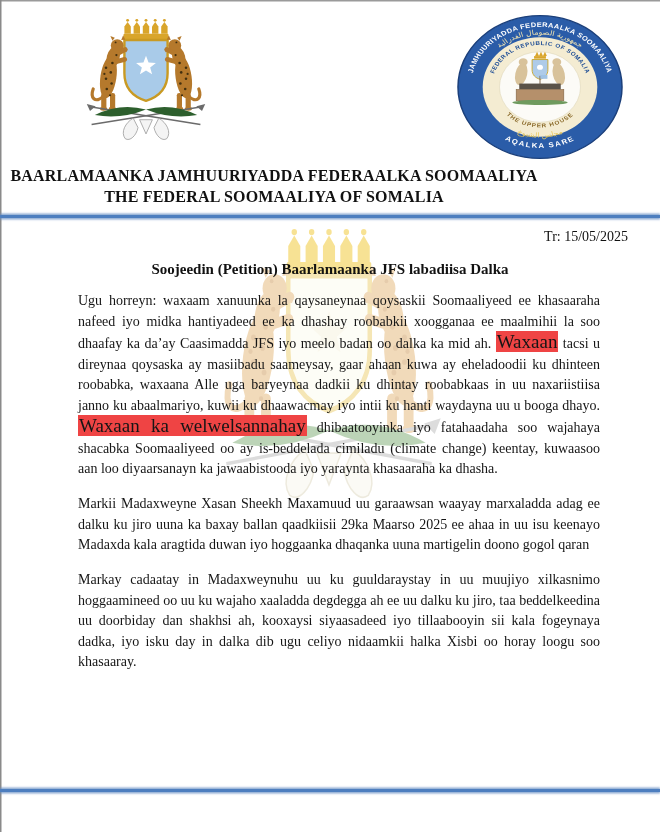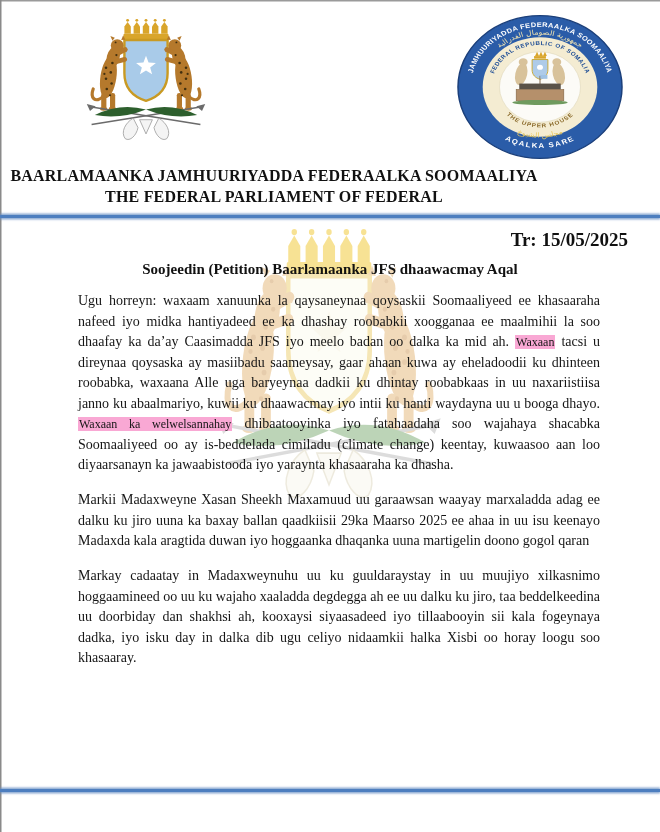--- a/index.html
+++ b/index.html
@@ -25,28 +25,28 @@
   .seal{position:absolute;left:456px;top:14px;width:168px;height:146px;}
   
   .letterhead{position:absolute;left:0;top:167px;width:548px;text-align:center;
     font-weight:bold;color:#111;}
   .letterhead .l1{font-size:16px;letter-spacing:.2px;}
   .letterhead .l2{font-size:16px;margin-top:3px;letter-spacing:.2px;}
   .rule{position:absolute;left:0;width:660px;height:2.5px;background:#4d7ebf;
     box-shadow:0 1.5px 2px rgba(100,140,195,.75), 0 -1.5px 2px rgba(100,140,195,.75);}
   .rule.top{top:215px;}
   .rule.bottom{top:789px;}
-  .date{position:absolute;top:229px;right:32px;font-size:19px;color:#111;font-weight:bold;}
+  .date{position:absolute;top:229px;right:32px;font-size:14px;color:#111;}
   .heading{position:absolute;left:0;top:261px;width:660px;text-align:center;
     font-weight:bold;font-size:15px;color:#111;}
   
   .body{position:absolute;left:78px;top:291px;width:522px;
     font-size:14px;line-height:20.5px;color:#151515;text-align:justify;}
   .body p{margin:0 0 14.5px 0;}
-  .body .hl{background:#f9a8d4;font-size:12px;padding:0 1px;}
+  .body .hl{background:#ef4444;font-size:19px;padding:0 1px;}
   [data-name]{box-sizing:border-box;}
 </style>
 </head>
 <body>
 
 <div class="page" data-name="petition-letter-page">
 
   <svg width="0" height="0" style="position:absolute" aria-hidden="true">
     <defs>
       <g id="coa">
@@ -166,28 +166,28 @@
     <text font-family="DejaVu Sans, sans-serif" font-size="8" fill="#e8c85e">
       <textPath href="#arcBotArabic" startOffset="50%" text-anchor="middle" data-name="seal-house-arabic">مجلس الشيوخ</textPath>
     </text>
     <text font-family="Liberation Sans, DejaVu Sans, sans-serif" font-size="8" font-weight="bold" fill="#ffffff" letter-spacing="1.5">
       <textPath href="#arcBotOuter" startOffset="50%" text-anchor="middle" data-name="seal-house-somali">AQALKA SARE</textPath>
     </text>
   </svg>
 
   <div class="letterhead" data-name="letterhead">
     <div class="l1" data-name="letterhead-somali">BAARLAMAANKA JAMHUURIYADDA FEDERAALKA SOOMAALIYA</div>
-    <div class="l2" data-name="letterhead-english">THE FEDERAL PARLIAMENT OF FEDERAL</div>
+    <div class="l2" data-name="letterhead-english">THE FEDERAL SOOMAALIYA OF SOMALIA</div>
   </div>
 
   <div class="rule top" data-name="header-divider-rule"></div>
 
   <div class="date" data-name="document-date">Tr: 15/05/2025</div>
 
-  <div class="heading" data-name="petition-heading">Soojeedin (Petition) Baarlamaanka JFS dhaawacmay Aqal</div>
+  <div class="heading" data-name="petition-heading">Soojeedin (Petition) Baarlamaanka JFS labadiisa Dalka</div>
 
   <div class="body" id="body-paragraphs" data-name="petition-body">
       <p data-name="body-paragraph"><span data-name="paragraph-text">Ugu horreyn: waxaam xanuunka la qaysaneynaa qoysaskii Soomaaliyeed ee khasaaraha nafeed iyo midka hantiyadeed ee ka dhashay roobabkii xoogganaa ee maalmihii la soo dhaafay ka da’ay Caasimadda JFS iyo meelo badan oo dalka ka mid ah. </span><span class="hl" data-name="edited-text-highlight">Waxaan</span><span data-name="paragraph-text"> tacsi u direynaa qoysaska ay masiibadu saameysay, gaar ahaan kuwa ay eheladoodii ku dhinteen roobabka, waxaana Alle uga baryeynaa dadkii ku dhintay roobabkaas in uu naxariistiisa janno ku abaalmariyo, kuwii ku dhaawacmay iyo intii ku hanti waydayna uu u booga dhayo. </span><span class="hl" data-name="edited-text-highlight">Waxaan ka welwelsannahay</span><span data-name="paragraph-text"> dhibaatooyinka iyo fatahaadaha soo wajahaya shacabka Soomaaliyeed oo ay is-beddelada cimiladu (climate change) keentay, kuwaasoo aan loo diyaarsanayn ka jawaabistooda iyo yaraynta khasaaraha ka dhasha.</span></p>
       <p data-name="body-paragraph"><span data-name="paragraph-text">Markii Madaxweyne Xasan Sheekh Maxamuud uu garaawsan waayay marxaladda adag ee dalku ku jiro uuna ka baxay ballan qaadkiisii 29ka Maarso 2025 ee ahaa in uu isu keenayo Madaxda kala aragtida duwan iyo hoggaanka dhaqanka uuna martigelin doono gogol qaran</span></p>
       <p data-name="body-paragraph"><span data-name="paragraph-text">Markay cadaatay in Madaxweynuhu uu ku guuldaraystay in uu muujiyo xilkasnimo hoggaamineed oo uu ku wajaho xaaladda degdegga ah ee uu dalku ku jiro, taa beddelkeedina uu doorbiday dan shakhsi ah, kooxaysi siyaasadeed iyo tillaabooyin sii kala fogeynaya dadka, iyo isku day in dalka dib ugu celiyo nidaamkii halka Xisbi oo horay loogu soo khasaaray.</span></p>
     </div>
 
   <div class="rule bottom" data-name="footer-divider-rule"></div>
 
 </div>

